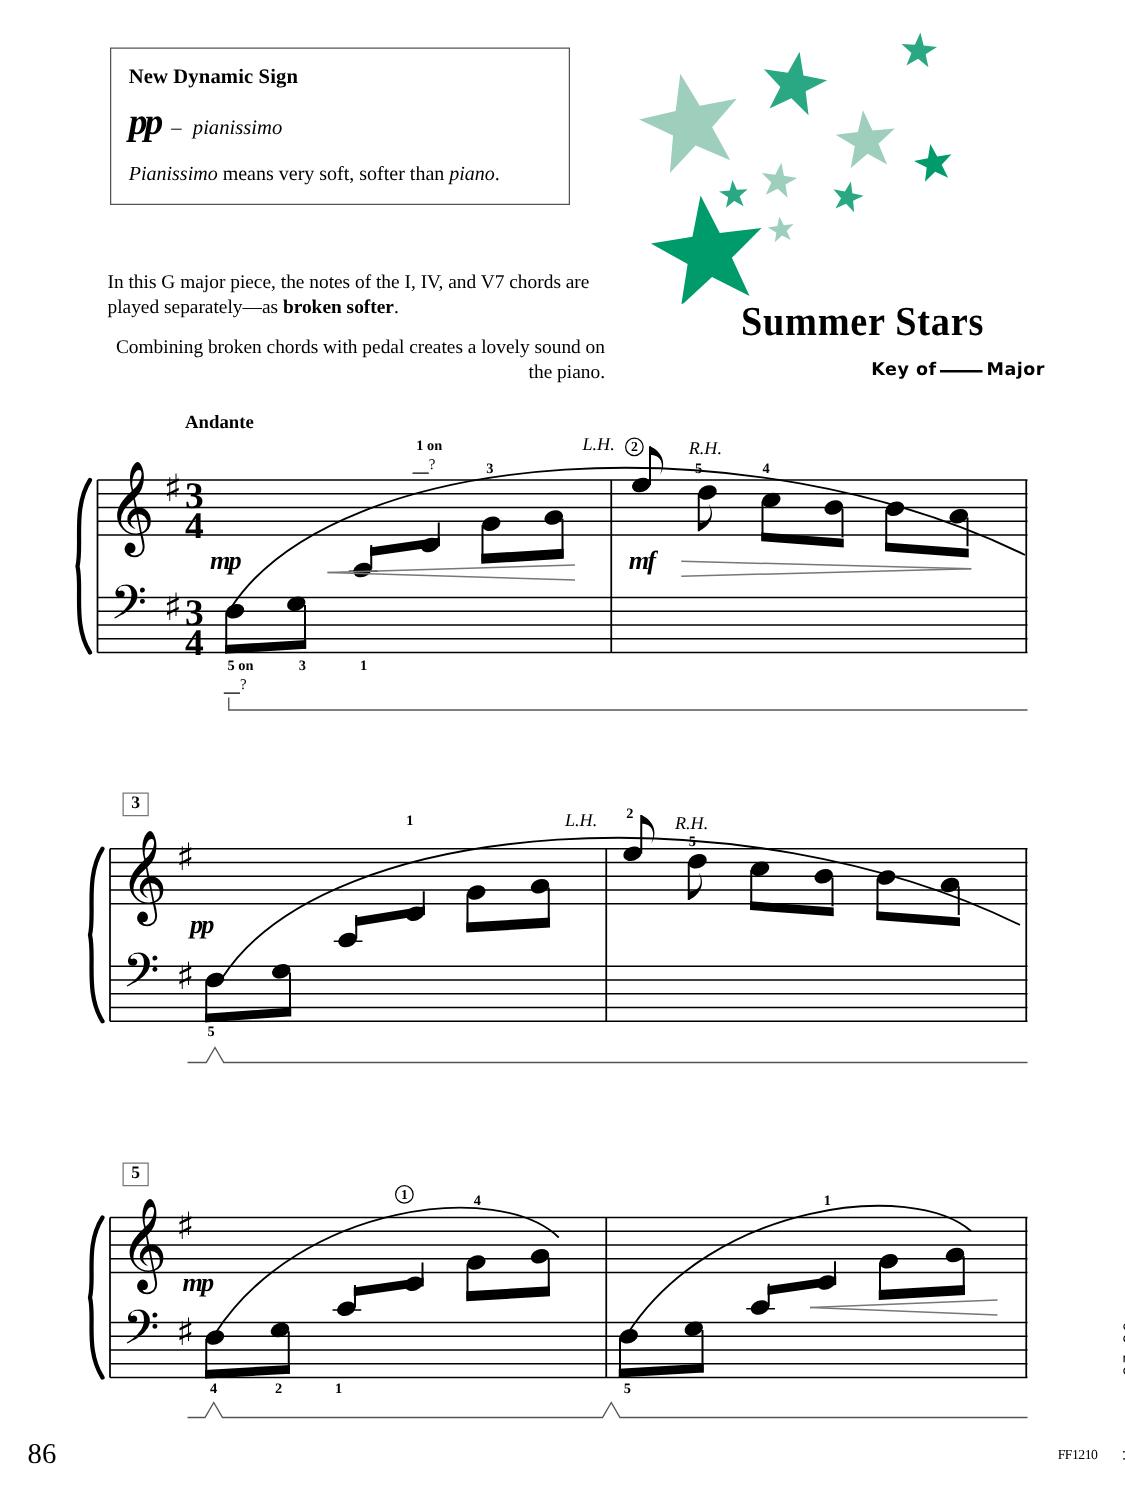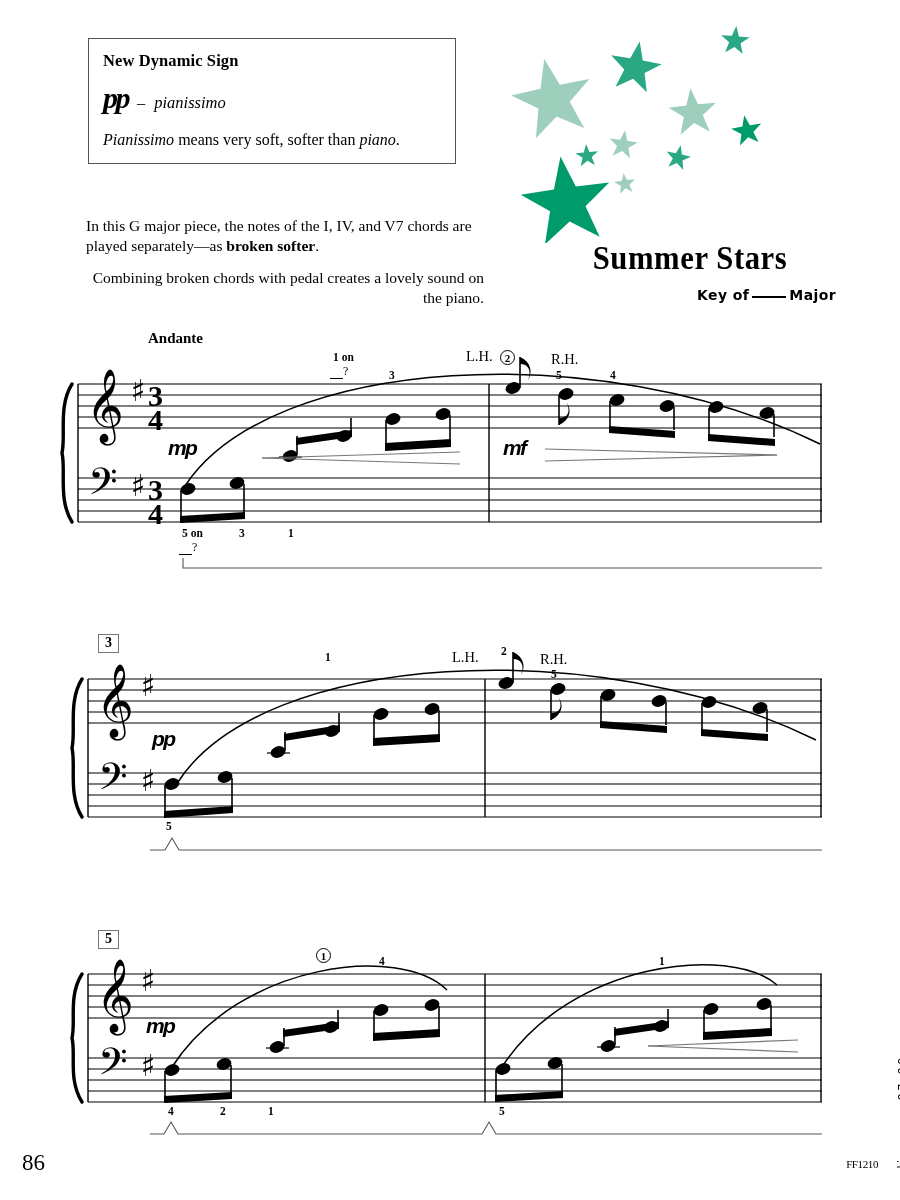--- a/index.html
+++ b/index.html
@@ -176,29 +176,30 @@
     font-family: "Liberation Serif", serif;
     font-weight: bold;
     font-size: 14px;
     border: 1px solid #777;
     padding: 1px 6px 2px 6px;
     background: #fff;
     line-height: 1;
   }
   .dynamic {
     position: absolute;
-    font-family: Liberation Sans, sans-serif;
+    font-family: Liberation Serif, serif;
     font-style: italic;
     font-weight: bold;
     font-size: 21px;
     letter-spacing: -1.6px;
   }
   .hand-mark {
     position: absolute;
     font-family: "Liberation Serif", serif;
+    font-style: italic;
     font-size: 14.5px;
   }
   .finger {
     position: absolute;
     font-family: "Liberation Serif", serif;
     font-weight: bold;
     font-size: 11.5px;
     line-height: 1;
   }
   .finger-circ {

